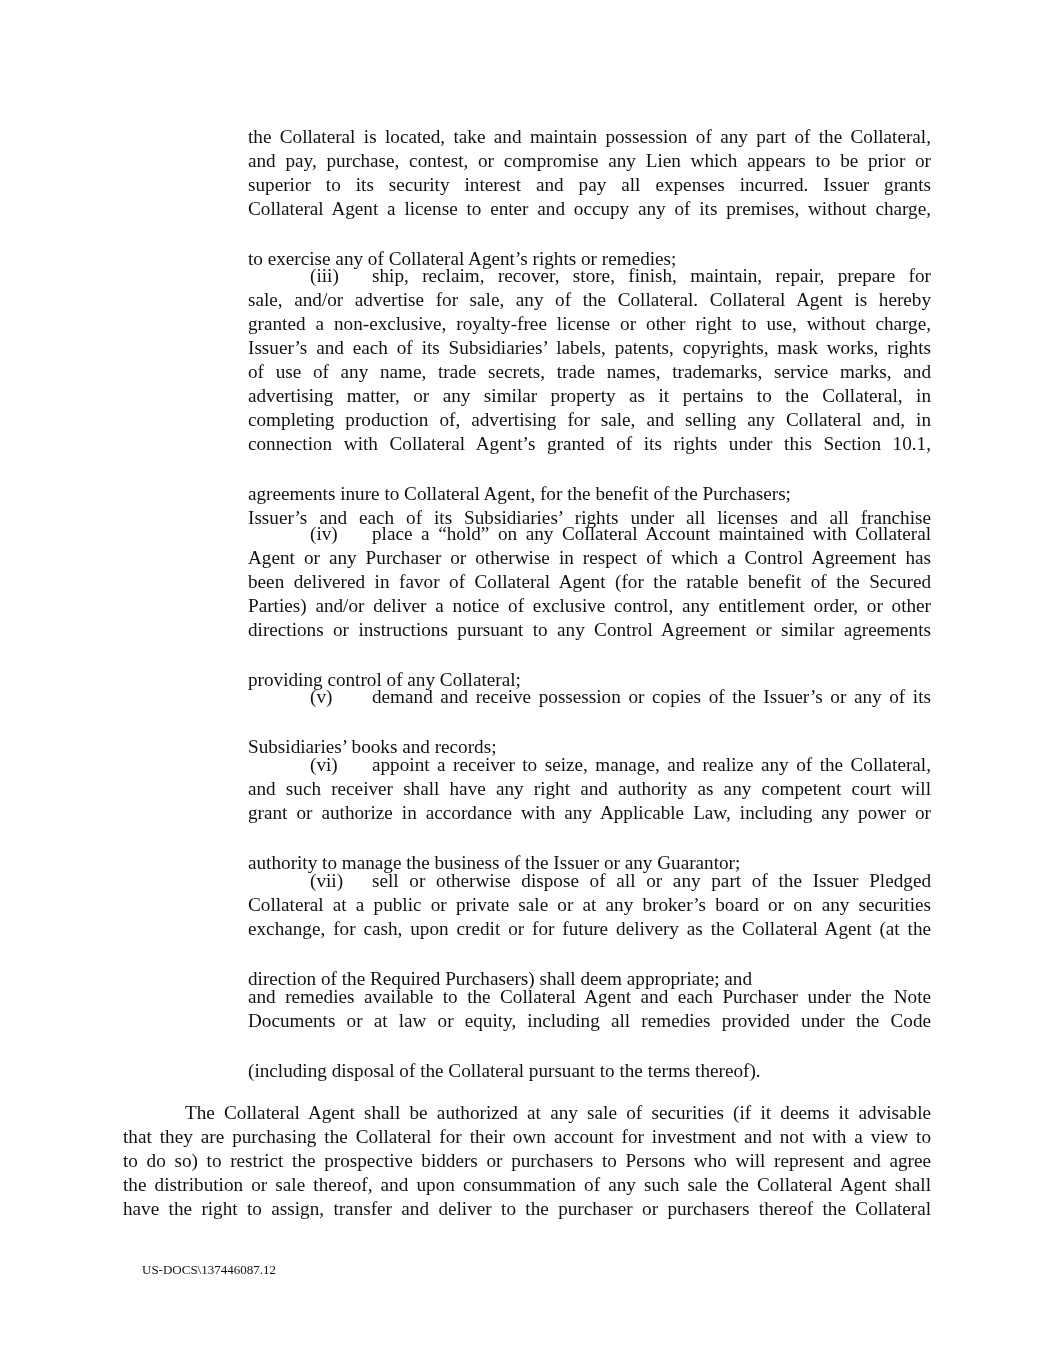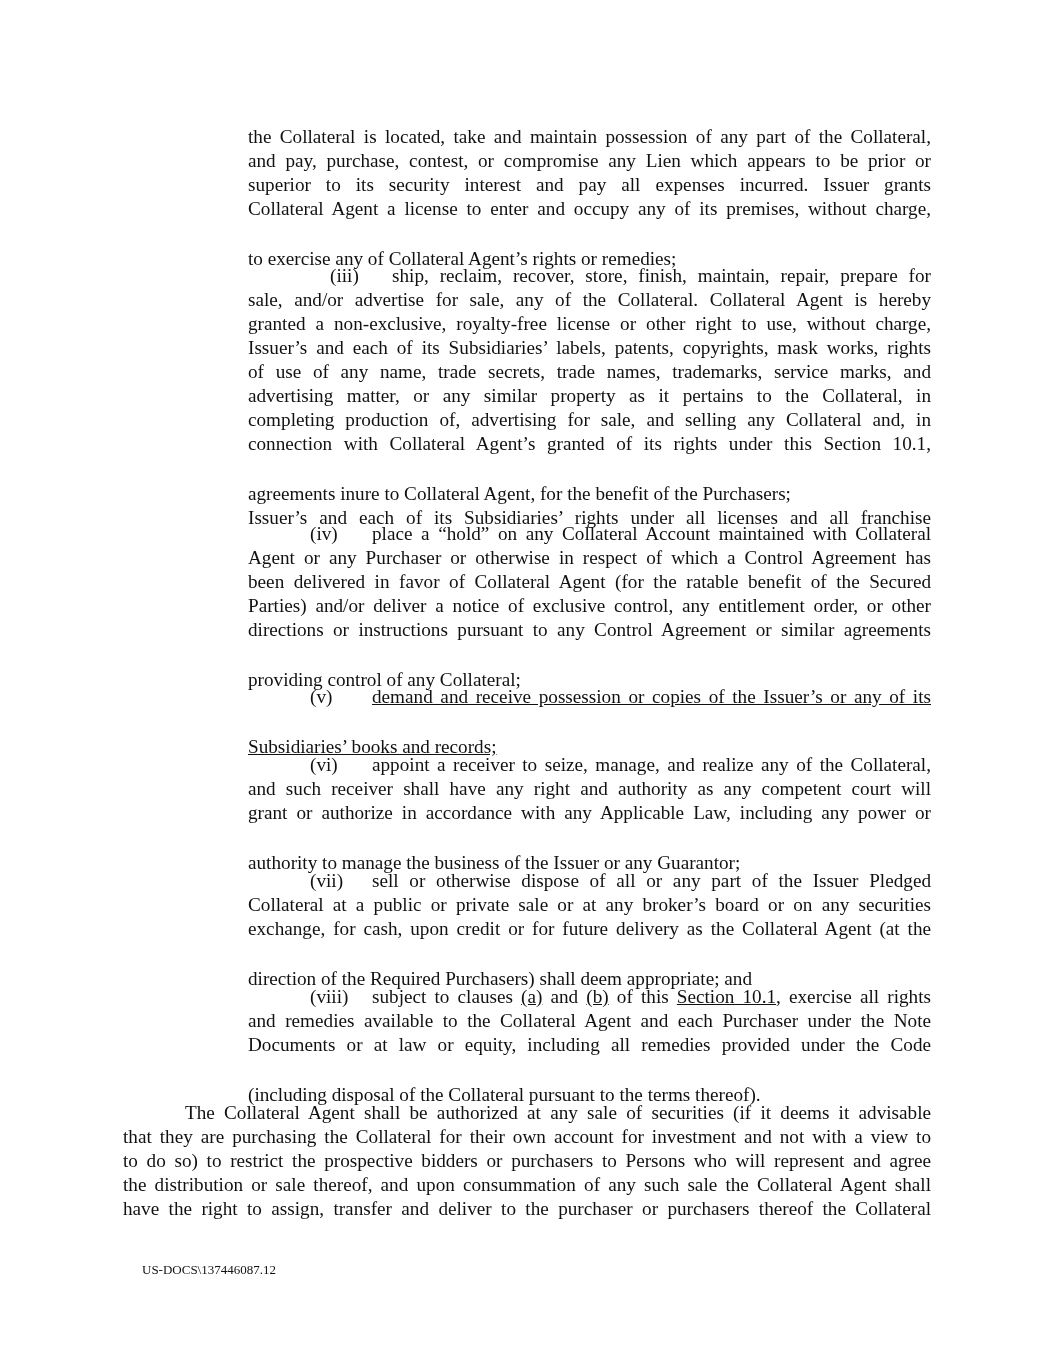--- a/index.html
+++ b/index.html
@@ -24,21 +24,21 @@
   <div class="para indented" style="top:125px;">
     <span class="line">the Collateral is located, take and maintain possession of any part of the Collateral,</span>
     <span class="line">and pay, purchase, contest, or compromise any Lien which appears to be prior or</span>
     <span class="line">superior to its security interest and pay all expenses incurred. Issuer grants</span>
     <span class="line">Collateral Agent a license to enter and occupy any of its premises, without charge,</span>
     <span class="line last">to exercise any of Collateral Agent’s rights or remedies;</span>
   </div>
 
   <div class="para indented" style="top:264px;">
     <span class="line" style="padding-left:62px;box-sizing:border-box;">
-      <span style="display:inline-block;width:62px;text-align:left;margin-left:20px;">(iii)</span><span>ship, reclaim, recover, store, finish, maintain, repair, prepare for</span>
+      <span style="display:inline-block;width:62px;text-align:left;">(iii)</span><span>ship, reclaim, recover, store, finish, maintain, repair, prepare for</span>
     </span>
     <span class="line">sale, and/or advertise for sale, any of the Collateral. Collateral Agent is hereby</span>
     <span class="line">granted a non-exclusive, royalty-free license or other right to use, without charge,</span>
     <span class="line">Issuer’s and each of its Subsidiaries’ labels, patents, copyrights, mask works, rights</span>
     <span class="line">of use of any name, trade secrets, trade names, trademarks, service marks, and</span>
     <span class="line">advertising matter, or any similar property as it pertains to the Collateral, in</span>
     <span class="line">completing production of, advertising for sale, and selling any Collateral and, in</span>
     <span class="line">connection with Collateral Agent’s granted of its rights under this Section 10.1,</span>
     <span class="line last">agreements inure to Collateral Agent, for the benefit of the Purchasers;</span>
     <span class="line">Issuer’s and each of its Subsidiaries’ rights under all licenses and all franchise</span>
@@ -48,21 +48,21 @@
     <span class="line" style="padding-left:62px;box-sizing:border-box;">
       <span style="display:inline-block;width:62px;text-align:left;">(iv)</span><span>place a “hold” on any Collateral Account maintained with Collateral</span>
     </span>
     <span class="line">Agent or any Purchaser or otherwise in respect of which a Control Agreement has</span>
     <span class="line">been delivered in favor of Collateral Agent (for the ratable benefit of the Secured</span>
     <span class="line">Parties) and/or deliver a notice of exclusive control, any entitlement order, or other</span>
     <span class="line">directions or instructions pursuant to any Control Agreement or similar agreements</span>
     <span class="line last">providing control of any Collateral;</span>
   </div>
 
-  <div class="para indented" style="top:685px;text-decoration:underline;">
+  <div class="para indented" style="top:685px;">
     <span class="line" style="padding-left:62px;box-sizing:border-box;">
       <span style="display:inline-block;width:62px;text-align:left;">(v)</span><span>demand and receive possession or copies of the Issuer’s or any of its</span>
     </span>
     <span class="line last">Subsidiaries’ books and records;</span>
   </div>
 
   <div class="para indented" style="top:753px;">
     <span class="line" style="padding-left:62px;box-sizing:border-box;">
       <span style="display:inline-block;width:62px;text-align:center;">(vi)</span><span>appoint a receiver to seize, manage, and realize any of the Collateral,</span>
     </span>
@@ -74,23 +74,20 @@
   <div class="para indented" style="top:869px;">
     <span class="line" style="padding-left:62px;box-sizing:border-box;">
       <span style="display:inline-block;width:62px;text-align:left;">(vii)</span><span>sell or otherwise dispose of all or any part of the Issuer Pledged</span>
     </span>
     <span class="line">Collateral at a public or private sale or at any broker’s board or on any securities</span>
     <span class="line">exchange, for cash, upon credit or for future delivery as the Collateral Agent (at the</span>
     <span class="line last">direction of the Required Purchasers) shall deem appropriate; and</span>
   </div>
 
   <div class="para indented" style="top:985px;">
-    <span class="line" style="padding-left:62px;box-sizing:border-box;">
-      <span style="display:inline-block;width:62px;text-align:left;">(viii)</span><span>subject to clauses </span><span class="u">(a)</span><span> and </span><span class="u">(b)</span><span> of this </span><span class="u">Section 10.1</span><span>, exercise all rights</span>
-    </span>
     <span class="line">and remedies available to the Collateral Agent and each Purchaser under the Note</span>
     <span class="line">Documents or at law or equity, including all remedies provided under the Code</span>
     <span class="line last">(including disposal of the Collateral pursuant to the terms thereof).</span>
   </div>
 
   <div class="para fullwidth" style="top:1101px;">
     <span class="line" style="padding-left:62px;box-sizing:border-box;">The Collateral Agent shall be authorized at any sale of securities (if it deems it advisable</span>
     <span class="line">that they are purchasing the Collateral for their own account for investment and not with a view to</span>
     <span class="line">to do so) to restrict the prospective bidders or purchasers to Persons who will represent and agree</span>
     <span class="line">the distribution or sale thereof, and upon consummation of any such sale the Collateral Agent shall</span>

